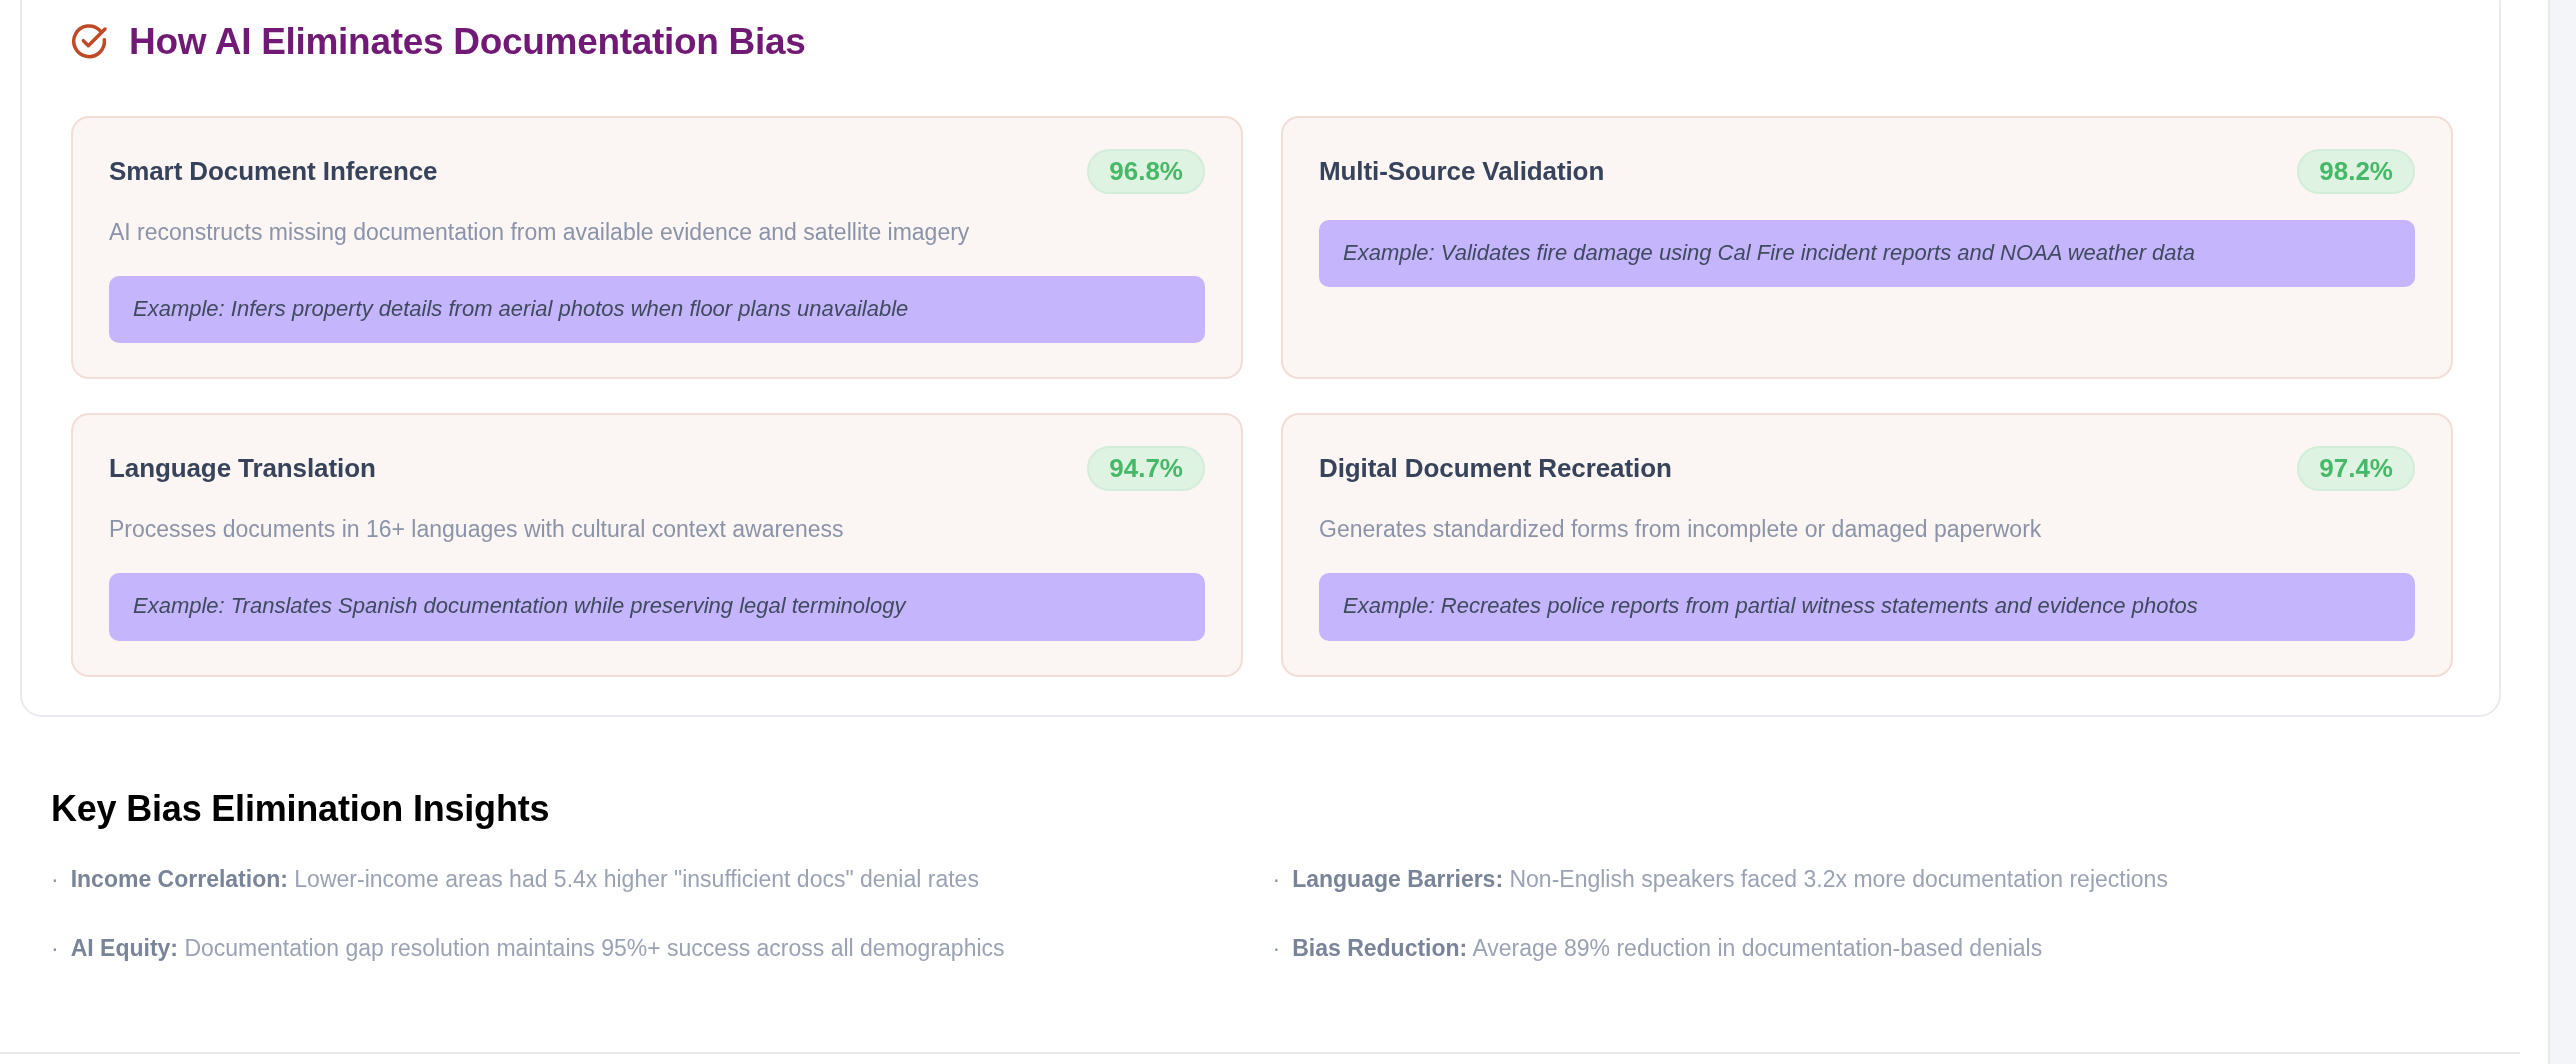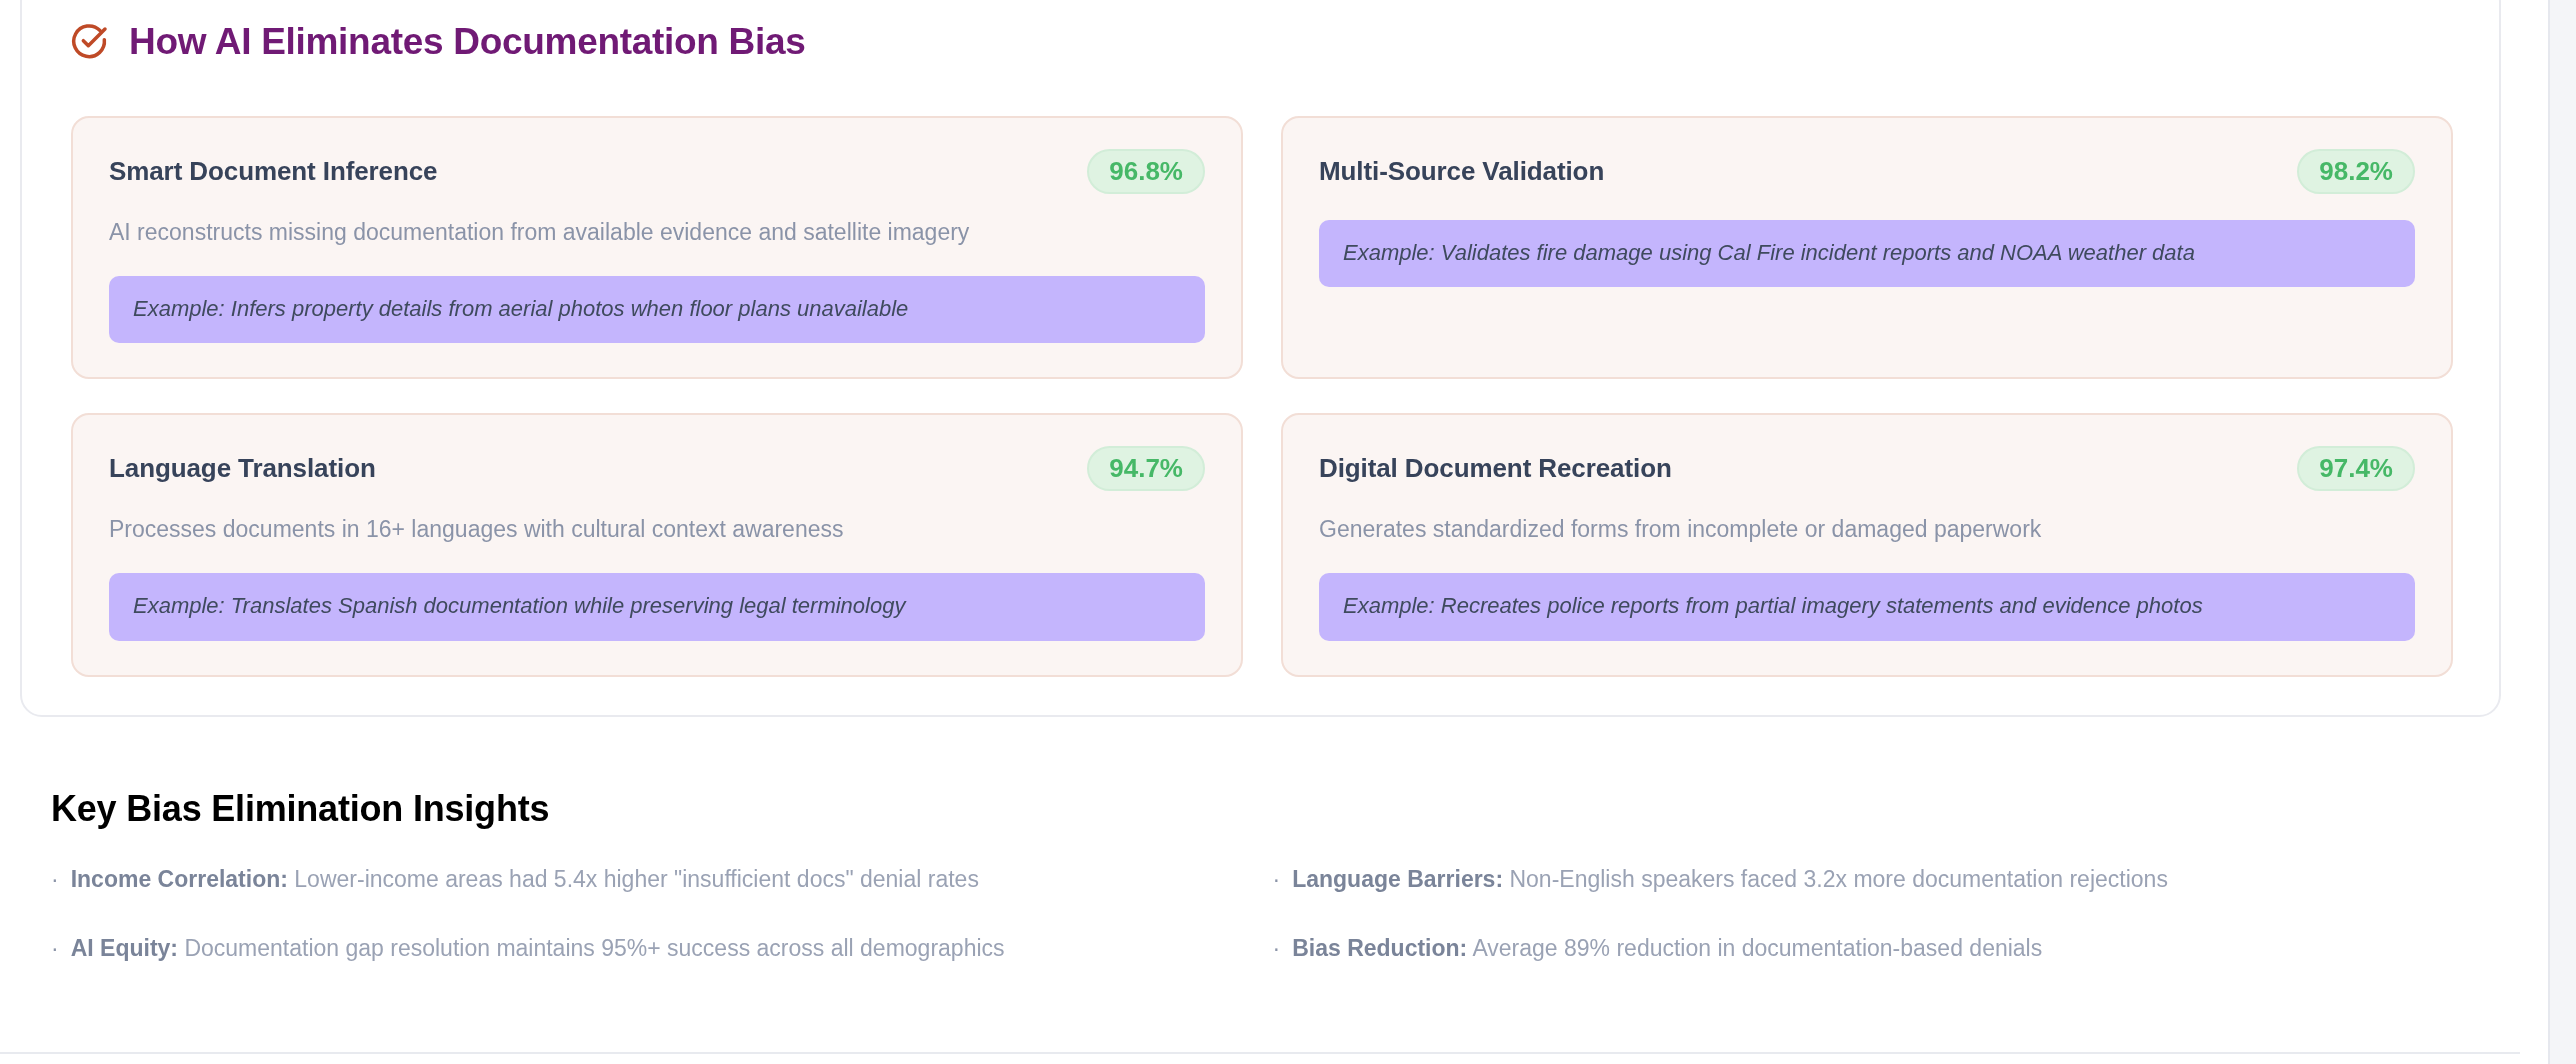--- a/index.html
+++ b/index.html
@@ -262,21 +262,21 @@
           </div>
         </article>
 
         <article class="cap-card">
           <div class="cap-card-top">
             <h2 class="cap-title">Digital Document Recreation</h2>
             <span class="cap-badge">97.4%</span>
           </div>
           <p class="cap-desc">Generates standardized forms from incomplete or damaged paperwork</p>
           <div class="cap-example">
-            <p class="cap-example-text">Example: Recreates police reports from partial imagery statements and evidence photos</p>
+            <p class="cap-example-text">Example: Recreates police reports from partial witness statements and evidence photos</p>
           </div>
         </article>
 
       </div>
     </section>
 
     <section class="insights">
       <h2 class="insights-title">Key Bias Elimination Insights</h2>
 
       <div class="insights-grid">

